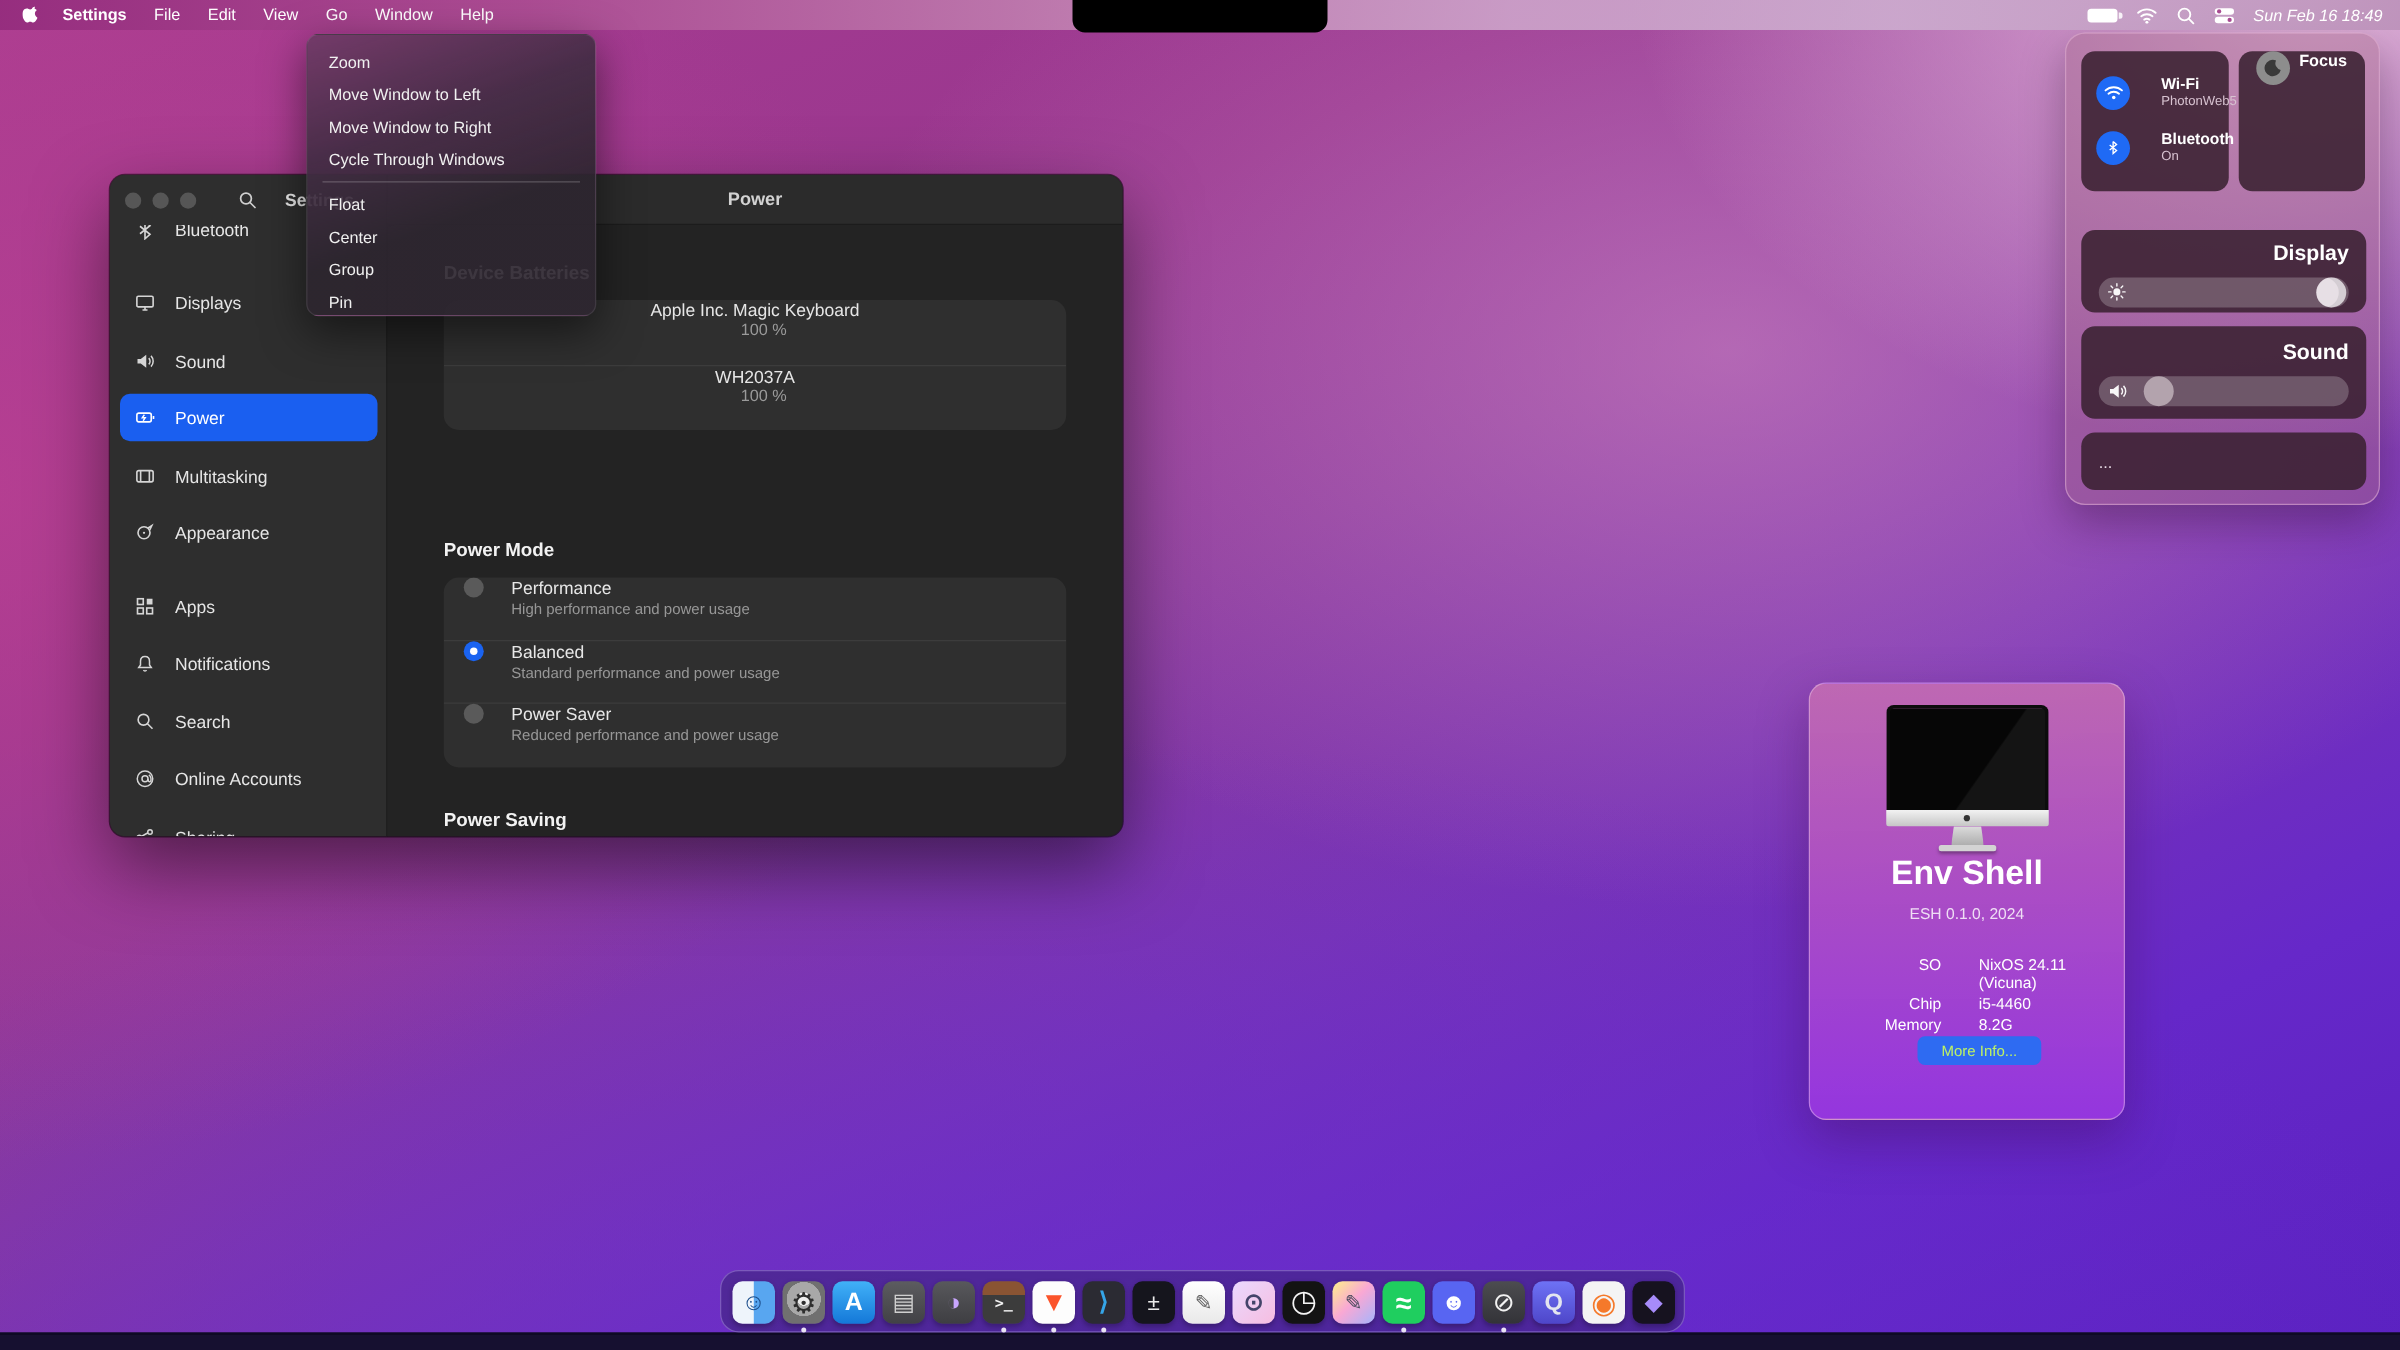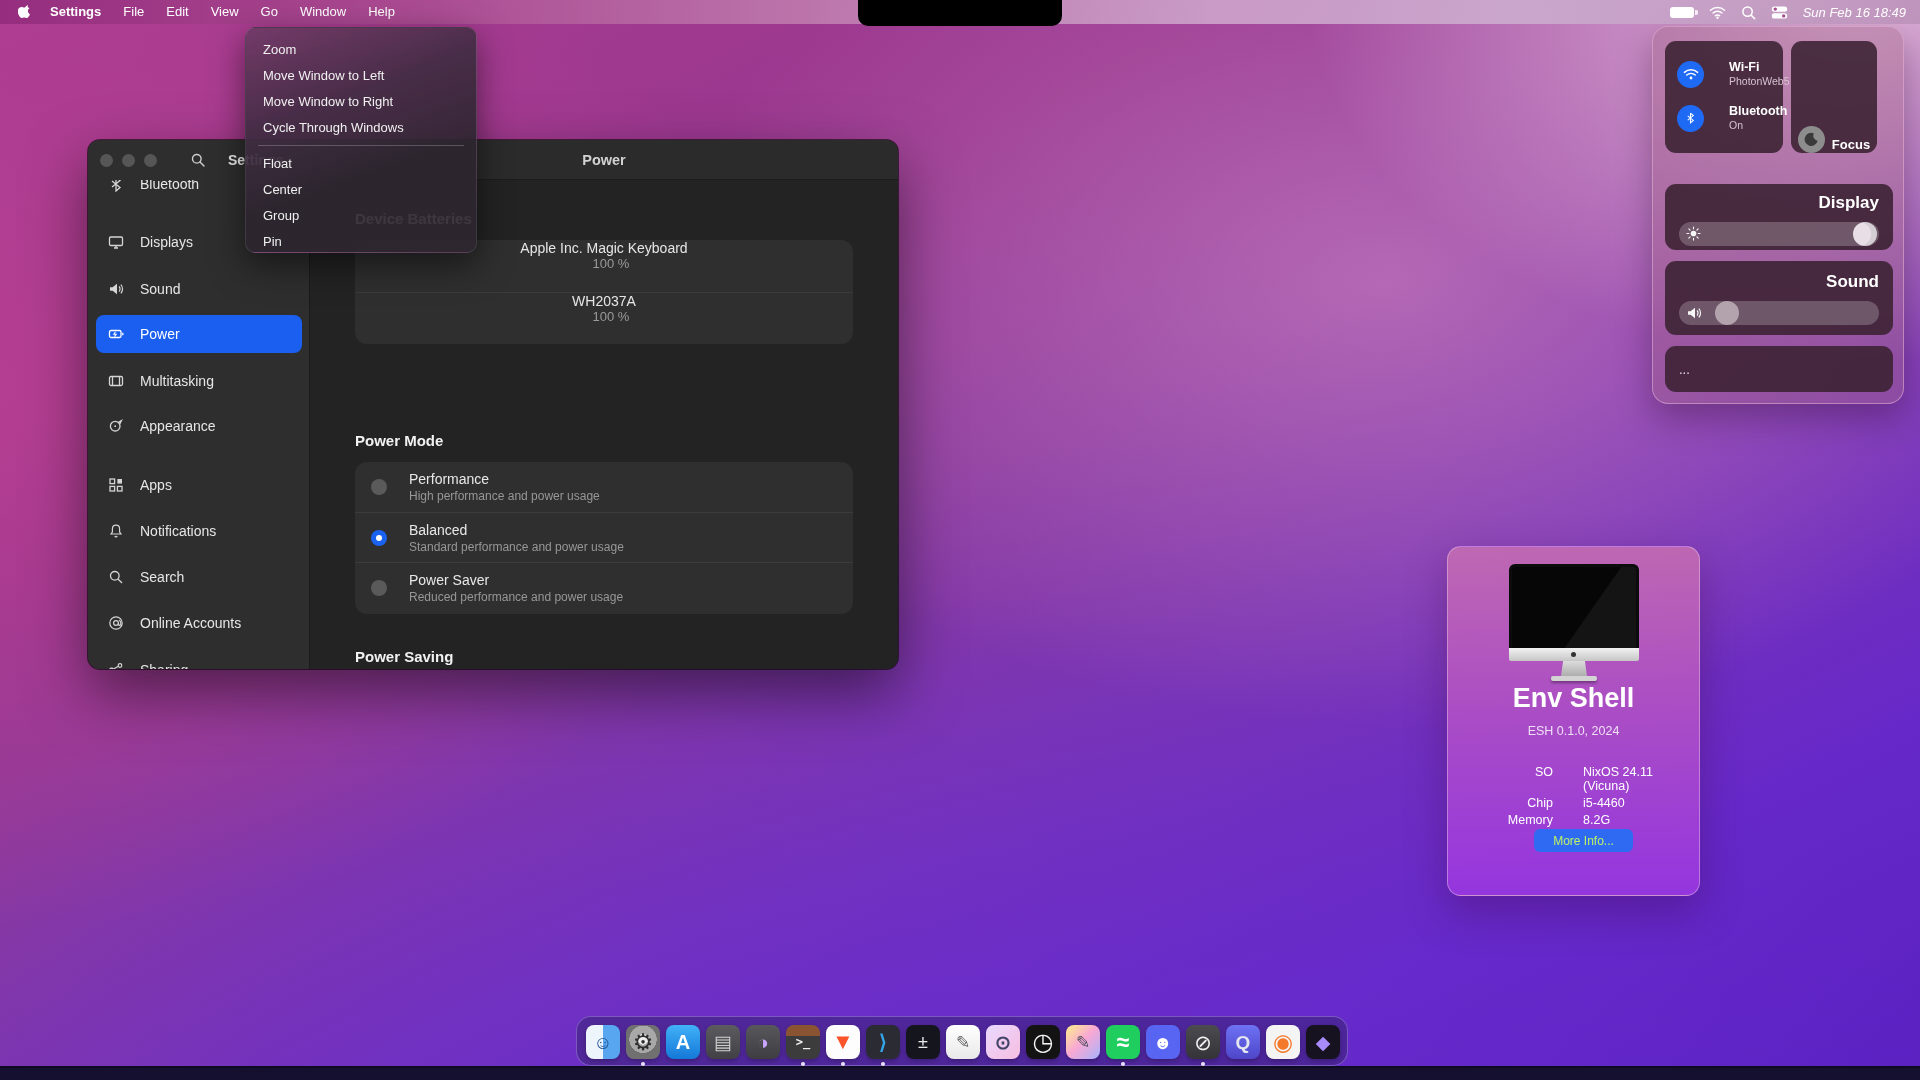--- a/index.html
+++ b/index.html
@@ -67,21 +67,21 @@
   .card { position:absolute; left:0; width:498px; background:#2f2f2f; border-radius:12px; overflow:hidden; }
   .card-batteries { top:60px; height:104px; }
   .bat-row { height:52px; display:flex; align-items:center; padding:0 16px;flex-direction:column; }
   .bat-row + .bat-row { border-top:1px solid #3c3c3c; }
   .bat-name { font-size:14px; color:#e6e6e6; white-space:nowrap; }
   .bat-pct { font-size:13px; color:#9a9a9a; margin-left:14px; white-space:nowrap; }
   .bat-track { flex:1; height:8px; margin-left:18px; background:#1e1e1e; border-radius:4px; overflow:hidden; position:relative; }
   .bat-fill { position:absolute; left:2px; top:2px; bottom:2px; width:calc(100% - 4px); background:#78b852; border-radius:2px; }
   .h-powermode { position:absolute; top:252px; }
   .card-powermode { top:282px; height:152px; }
-  .pm-row { height:50px; display:flex; align-items:center; padding:0 16px; }
+  .pm-row { height:50px; display:flex; align-items:flex-start; padding:0 16px; }
   .pm-row + .pm-row { border-top:1px solid #3c3c3c; }
   .radio { width:16px; height:16px; border-radius:50%; background:#5a5a5a; margin-right:22px; flex:0 0 auto; position:relative; }
   .pm-row.selected .radio { background:#1a63f0; }
   .pm-row.selected .radio::after { content:""; position:absolute; left:5px; top:5px; width:6px; height:6px; border-radius:50%; background:#fff; }
   .pm-texts { display:flex; flex-direction:column; gap:2px; }
   .pm-title { font-size:14px; color:#e8e8e8; }
   .pm-desc { font-size:12px; color:#979797; }
   .h-powersaving { position:absolute; top:468px; }
 
   
@@ -89,21 +89,21 @@
     border-radius:16px; background:rgba(158,96,130,.38); border:1px solid rgba(225,178,214,.55);
     box-shadow:0 14px 34px rgba(40,10,40,.35); }
   .cc-card { position:absolute; background:rgba(58,33,49,.88); border-radius:11px; color:#fff; }
   .cc-conn { left:12px; top:14px; width:118px; height:112px; padding:11px 0 0 12px; }
   .cc-row { display:flex; align-items:center; gap:25px; height:44px; }
   .cc-circle { width:27px; height:27px; border-radius:50%; display:flex; align-items:center; justify-content:center; flex:0 0 auto; }
   .cc-blue { background:#1f6af5; }
   .cc-gray { background:#8d8d8d; }
   .cc-name { font-size:12.5px; font-weight:bold; line-height:1.25; }
   .cc-sub { font-size:10.5px; color:#d7c2d0; line-height:1.25; }
-  .cc-focus { left:138px; top:14px; width:86px; height:112px; display:flex; align-items:flex-end; justify-content:center; gap:7px; }
+  .cc-focus { left:138px; top:14px; width:101px; height:112px; display:flex; align-items:flex-start; justify-content:center; gap:7px; }
   .cc-focus .cc-name { font-size:13px; }
   .cc-display { left:12px; top:157px; width:228px; height:66px; padding:9px 14px 0 14px; }
   .cc-sound { left:12px; top:234px; width:228px; height:74px; padding:11px 14px 0 14px; }
   .cc-label { font-size:17px; font-weight:bold;text-align:right; }
   .slider { position:relative; margin-top:9px; height:24px; border-radius:12px; background:rgba(255,255,255,.22); }
   .slider .s-icon { position:absolute; left:7px; top:4px; opacity:.95; }
   .thumb { position:absolute; top:0; width:24px; height:24px; border-radius:50%; }
   .thumb-display { left:calc(100% - 26px); background:#e7dfe5; box-shadow:inset -6px 0 0 rgba(0,0,0,.08); }
   .thumb-sound { left:18%; background:#b3a3ad; }
   .cc-more { left:12px; top:319px; width:228px; height:46px; display:flex; align-items:center; padding-left:14px; font-size:13px; color:#e8dce6; }

